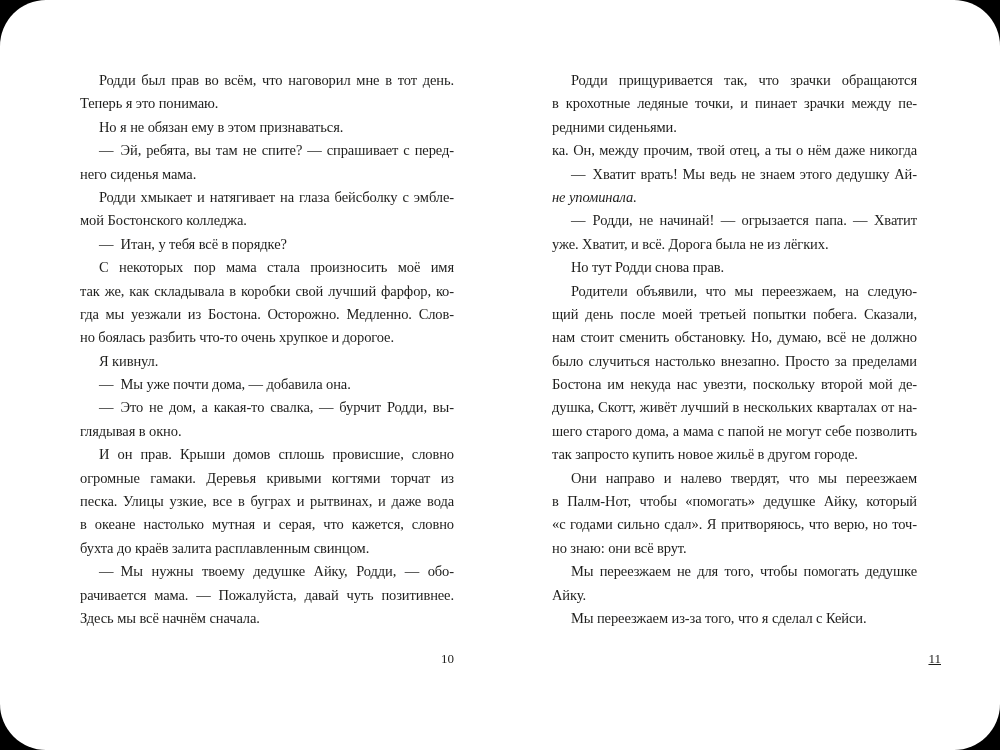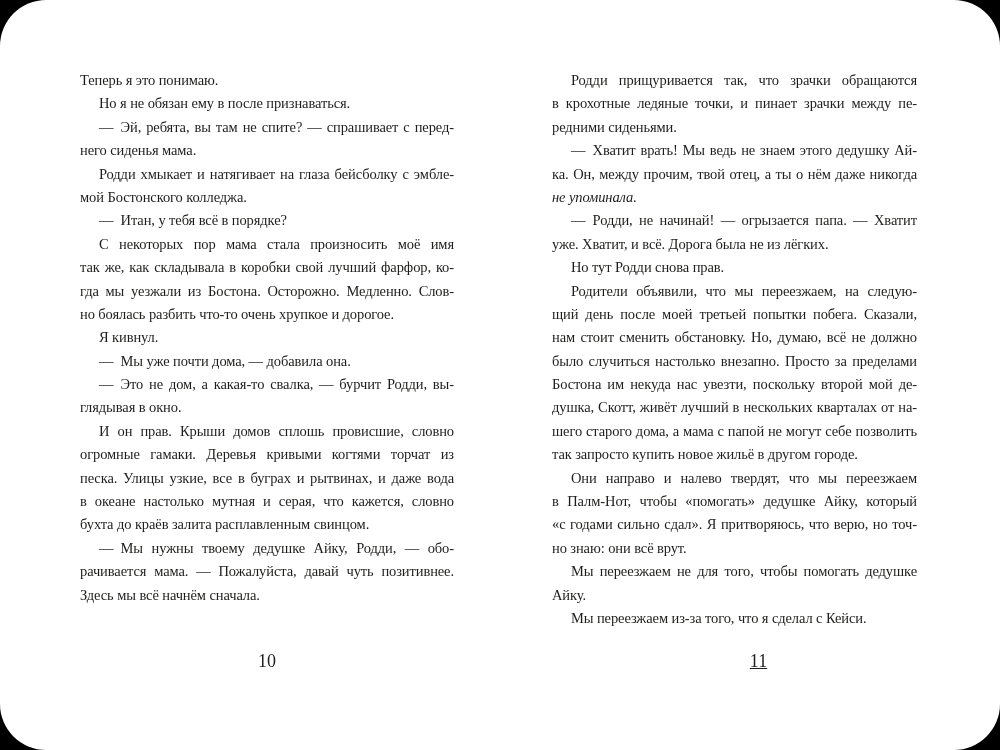--- a/index.html
+++ b/index.html
@@ -39,34 +39,35 @@
     content: "";
     display: inline-block;
     width: 100%;
     height: 0;
   }
   .line.ind { text-indent: 19px; }
   .line.it  { font-style: italic; }
   .folio {
     position: absolute;
     top: 651px;
-    font-size: 18px;
-    text-align: center;
+    font-size: 13px;
+    text-align: right;
     color: var(--ink, #1f1f1d);
   }
   .folio.left  { left: 80px;  width: 374px; }
   .folio.right { left: 576px; width: 365px; text-decoration: underline; }
 </style>
 </head>
 <body>
 
 <div class="sheet">
   <div class="textcol left">
+      <div class="line j ind">Родди был прав во всём, что наговорил мне в тот день.</div>
       <div class="line">Теперь я это понимаю.</div>
-      <div class="line ind">Но я не обязан ему в после признаваться.</div>
+      <div class="line ind">Но я не обязан ему в этом признаваться.</div>
       <div class="line j ind">— Эй, ребята, вы там не спите? — спрашивает с перед-</div>
       <div class="line">него сиденья мама.</div>
       <div class="line j ind">Родди хмыкает и натягивает на глаза бейсболку с эмбле-</div>
       <div class="line">мой Бостонского колледжа.</div>
       <div class="line ind">— Итан, у тебя всё в порядке?</div>
       <div class="line j ind">С некоторых пор мама стала произносить моё имя</div>
       <div class="line j">так же, как складывала в коробки свой лучший фарфор, ко-</div>
       <div class="line j">гда мы уезжали из Бостона. Осторожно. Медленно. Слов-</div>
       <div class="line">но боялась разбить что-то очень хрупкое и дорогое.</div>
       <div class="line ind">Я кивнул.</div>
@@ -81,22 +82,22 @@
       <div class="line j ind">— Мы нужны твоему дедушке Айку, Родди, — обо-</div>
       <div class="line j">рачивается мама. — Пожалуйста, давай чуть позитивнее.</div>
       <div class="line">Здесь мы всё начнём сначала.</div>
     </div>
   <div class="folio left">10</div>
 
   <div class="textcol right">
       <div class="line j ind">Родди прищуривается так, что зрачки обращаются</div>
       <div class="line j">в крохотные ледяные точки, и пинает зрачки между пе-</div>
       <div class="line">редними сиденьями.</div>
+      <div class="line j">ка. Он, между прочим, твой отец, а ты о нём даже никогда</div>
       <div class="line j ind">— Хватит врать! Мы ведь не знаем этого дедушку Ай-</div>
-      <div class="line j">ка. Он, между прочим, твой отец, а ты о нём даже никогда</div>
       <div class="line it">не упоминала.</div>
       <div class="line j ind">— Родди, не начинай! — огрызается папа. — Хватит</div>
       <div class="line">уже. Хватит, и всё. Дорога была не из лёгких.</div>
       <div class="line ind">Но тут Родди снова прав.</div>
       <div class="line j ind">Родители объявили, что мы переезжаем, на следую-</div>
       <div class="line j">щий день после моей третьей попытки побега. Сказали,</div>
       <div class="line j">нам стоит сменить обстановку. Но, думаю, всё не должно</div>
       <div class="line j">было случиться настолько внезапно. Просто за пределами</div>
       <div class="line j">Бостона им некуда нас увезти, поскольку второй мой де-</div>
       <div class="line j">душка, Скотт, живёт лучший в нескольких кварталах от на-</div>

